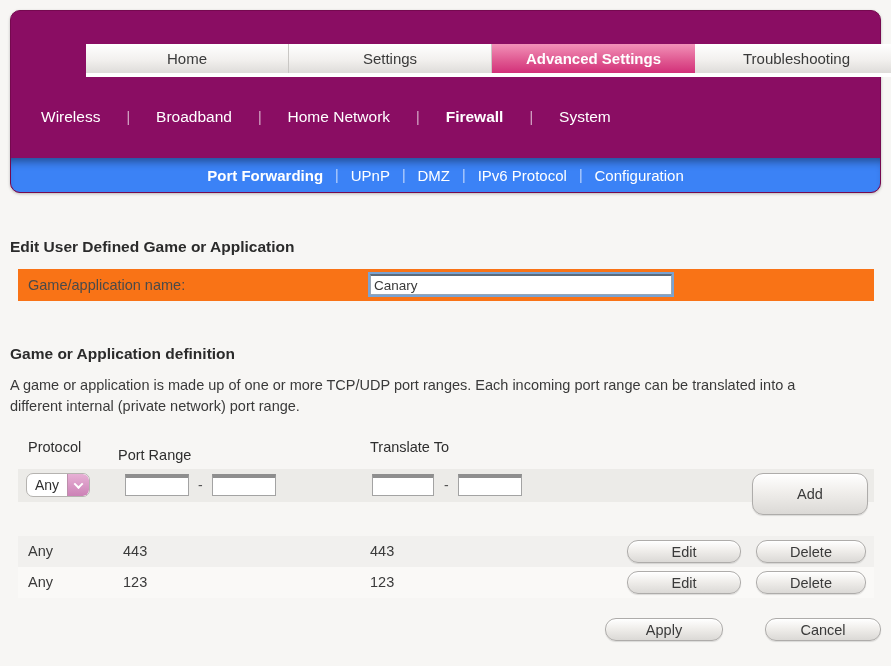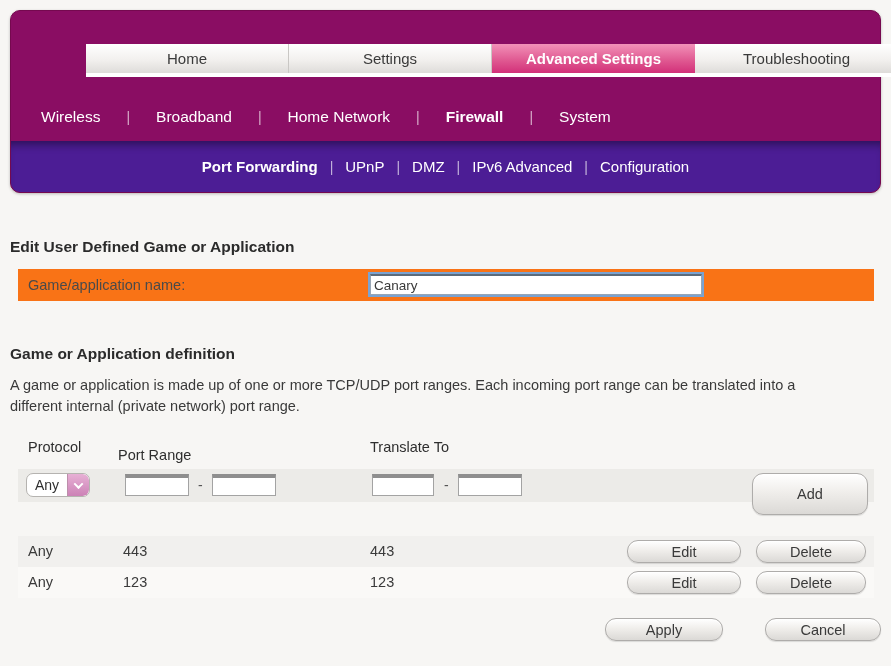--- a/index.html
+++ b/index.html
@@ -37,22 +37,22 @@
   }
   .nav {
     position:absolute; left:30px; top:95px; height:22px;
     display:flex; align-items:center;
     font-size:15.5px; color:#ffffff; white-space:nowrap;
   }
   .nav .nav-item { cursor:pointer; }
   .nav .nav-item.active { font-weight:bold; }
   .nav .sep { margin:0 26px; color:rgba(255,255,255,.65); font-size:14px; }
   .subband {
-    position:absolute; left:0; bottom:0; width:100%; height:51px;
-    background:#4c1d95;
+    position:absolute; left:0; bottom:0; width:100%; height:34px;
+    background:#3b82f6;
     border-radius:0 0 9px 9px;
     box-shadow:inset 0 9px 10px -6px rgba(0,0,0,.45);
     display:flex; align-items:center; justify-content:center;
   }
   .subnav {
     display:flex; align-items:center; font-size:15px; color:#ffffff; white-space:nowrap;
   }
   .subnav .subnav-item { cursor:pointer; }
   .subnav .subnav-item.active { font-weight:bold; }
   .subnav .sep { margin:0 12px; color:rgba(255,255,255,.65); font-size:14px; }
@@ -66,21 +66,21 @@
 
   .name-row {
     position:absolute; left:18px; top:269px; width:856px; height:32px;
     background:#f97316;
   }
   .name-row .lbl {
     position:absolute; left:10px; top:0; line-height:32px;
     font-size:14.5px; color:#4a4a4a;
   }
   .name-input {
-    position:absolute; left:352px; top:5px; width:332px; height:21px;
+    position:absolute; left:352px; top:5px; width:302px; height:21px;
     font-family:"Liberation Sans", sans-serif; font-size:13.5px; color:#3a3a3a;
     background:#ffffff;
     border:1px solid #98a6b5; border-top:2px solid #5d6b7a;
     outline:2px solid #7aa3d2;
     padding:0 3px;
   }
 
   .desc {
     position:absolute; left:10px; top:375px; width:802px;
     font-size:14.5px; line-height:21px; color:#3a3a3a;
@@ -169,21 +169,21 @@
     </div>
 
     <div class="subband">
       <div class="subnav">
         <span class="subnav-item active">Port Forwarding</span>
         <span class="sep">|</span>
         <span class="subnav-item">UPnP</span>
         <span class="sep">|</span>
         <span class="subnav-item">DMZ</span>
         <span class="sep">|</span>
-        <span class="subnav-item">IPv6 Advanced</span>
+        <span class="subnav-item">IPv6 Protocol</span>
         <span class="sep">|</span>
         <span class="subnav-item">Configuration</span>
       </div>
     </div>
   </div>
 
   <div id="edit-title" class="h-title">Edit User Defined Game or Application</div>
 
   <div class="name-row">
     <span class="lbl">Game/application name:</span>

